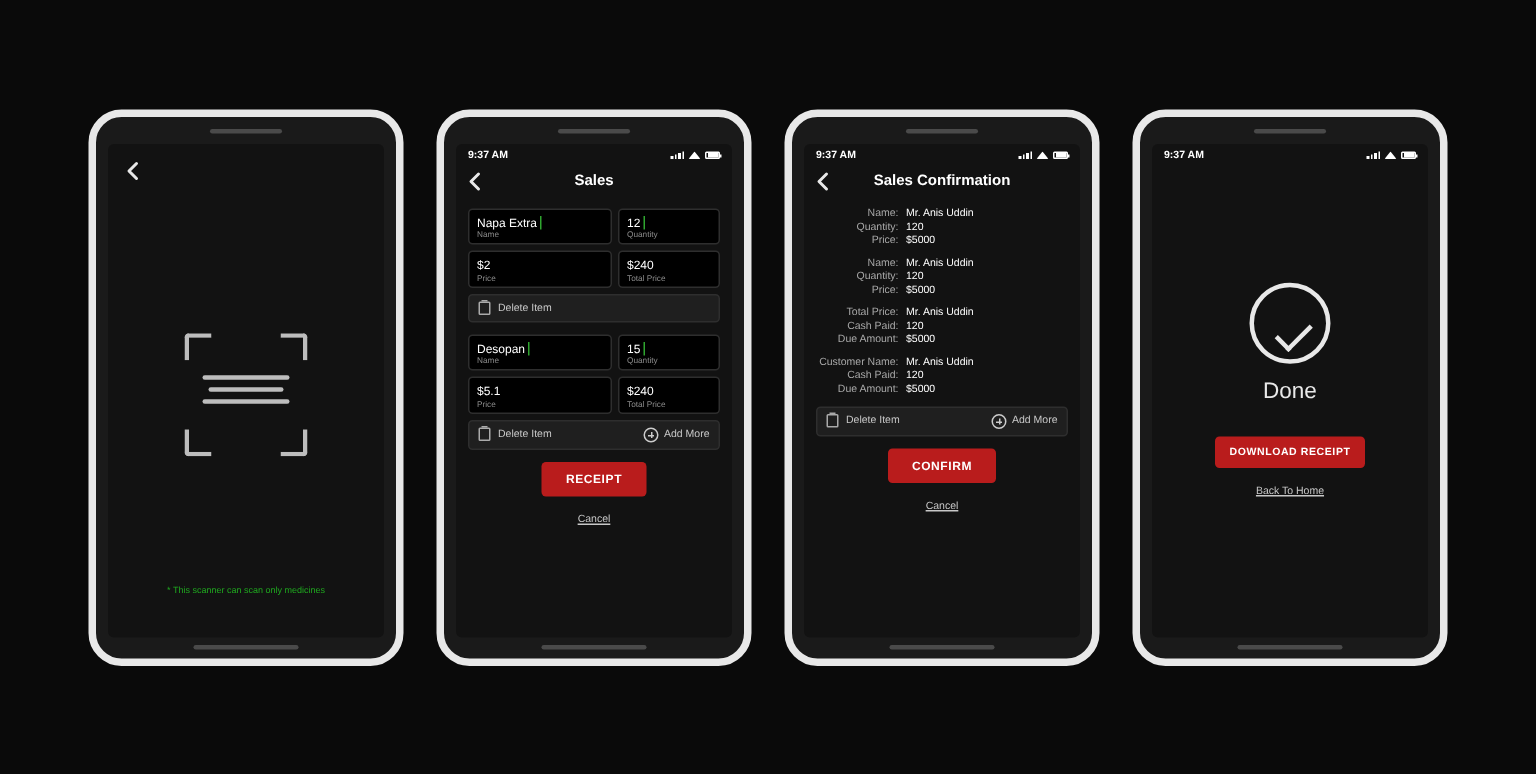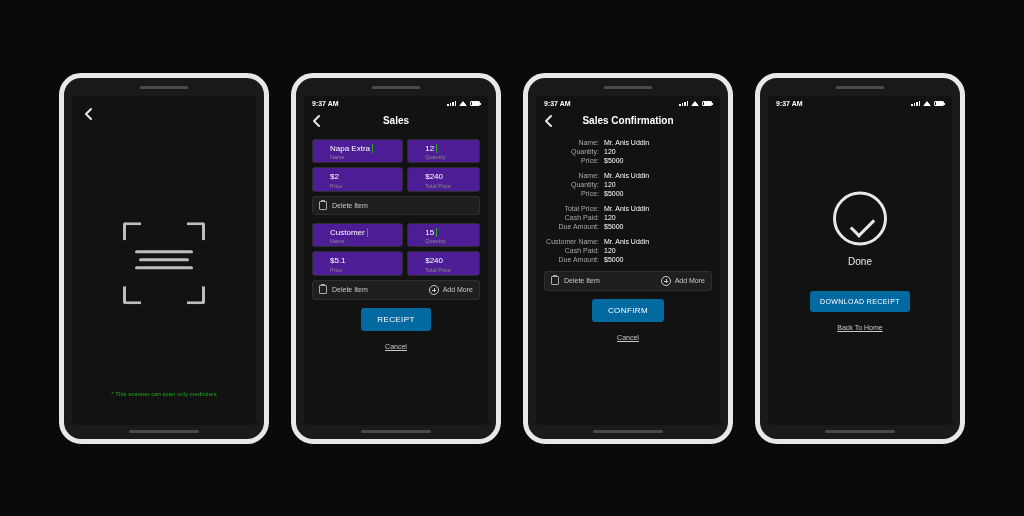--- a/index.html
+++ b/index.html
@@ -93,24 +93,24 @@
     cursor: pointer;
   }
   .content { flex:1; padding: 6px 8px; overflow:hidden; position:relative; }
   .row {
     display: flex;
     gap: 4px;
     margin-bottom: 4px;
   }
   .field {
     flex: 1;
-    background: #4c1d95;
+    background: #000000;
     border: 1px solid #2e2e2e;
     border-radius: 3px;
-    padding: 4px 17px 2px;
+    padding: 4px 5px 2px;
   }
   .field .val {
     font-size: 8px;
     color: #fff;
     display:block;
     line-height:1.2;
     border-right: 1px solid #2fa52f;
     padding-right:2px;
     width:fit-content;
   }
@@ -134,24 +134,24 @@
   }
   .del-left { display:flex; gap:5px; align-items:center; }
   .add-right { display:flex; gap:4px; align-items:center; }
   .trash-icon { width:8px; height:9px; border:0.8px solid #aaa; border-radius:1px; position:relative; }
   .trash-icon::before { content:""; position:absolute;top:-2px;left:1px;right:1px;height:1px;background:#aaa; }
   .plus-icon { width:10px;height:10px;border:0.8px solid #ccc;border-radius:50%;position:relative; }
   .plus-icon::before,.plus-icon::after{content:"";position:absolute;background:#ccc;}
   .plus-icon::before{left:2px;right:2px;top:4px;height:1px;}
   .plus-icon::after{top:2px;bottom:2px;left:4px;width:1px;}
   .btn-main {
-    background: #0369a1;
+    background: #b91c1c;
     color: #fff;
     font-size: 8px;
-    font-weight: 400;
+    font-weight: 700;
     letter-spacing: 0.4px;
     padding: 7px 16px;
     border-radius: 3px;
     border: none;
     display: block;
     margin: 6px auto 12px;
     cursor: pointer;
   }
   .cancel-link {
     display:block;
@@ -180,21 +180,21 @@
   .scan-note{position:absolute;bottom:28px;left:0;right:0;text-align:center;font-size:6px;color:#1fa81f;}
   
   .crow { display:flex; font-size:7px; margin-bottom:2px; }
   .crow .cl { width:60px; text-align:right; color:#a8a8a8; padding-right:5px; }
   .crow .cv { color:#fff; font-weight:500; }
   .group-gap { height:6px; }
   
   .done-wrap { position:absolute; top:38%; left:50%; transform:translate(-50%,-50%); text-align:center; }
   .check-circ { width:54px;height:54px;border:3px solid #e8e8e8;border-radius:50%;position:relative;margin:0 auto 10px; }
   .check-circ::after{content:"";position:absolute;left:15px;top:24px;width:20px;height:10px;border-left:3px solid #e8e8e8;border-bottom:3px solid #e8e8e8;transform:rotate(-45deg);}
-  .done-txt { font-size:10px;color:#e8e8e8; }
+  .done-txt { font-size:15px;color:#e8e8e8; }
   .back-home { display:block;text-align:center;font-size:7px;color:#c8c8c8;text-decoration:underline;margin-top:8px;cursor:pointer; }
   .chev-svg { stroke:#e8e8e8; stroke-width:2; fill:none; stroke-linecap:round; stroke-linejoin:round; }
 </style>
 </head>
 <body>
 
 <div class="phone">
   <div class="speaker"></div>
   <div class="screen">
     <div class="header" style="height:36px;">
@@ -270,21 +270,21 @@
       </div>
       <div class="delrow">
         <div class="del-left">
           <span class="trash-icon"></span>
           <span>Delete Item</span>
         </div>
       </div>
 
       <div class="row">
         <div class="field" style="flex:1.5">
-          <span class="val">Customer</span>
+          <span class="val">Desopan</span>
           <span class="lbl">Name</span>
         </div>
         <div class="field">
           <span class="val">15</span>
           <span class="lbl">Quantity</span>
         </div>
       </div>
       <div class="row">
         <div class="field" style="flex:1.5">
           <span class="val" style="border:none">$5.1</span>

